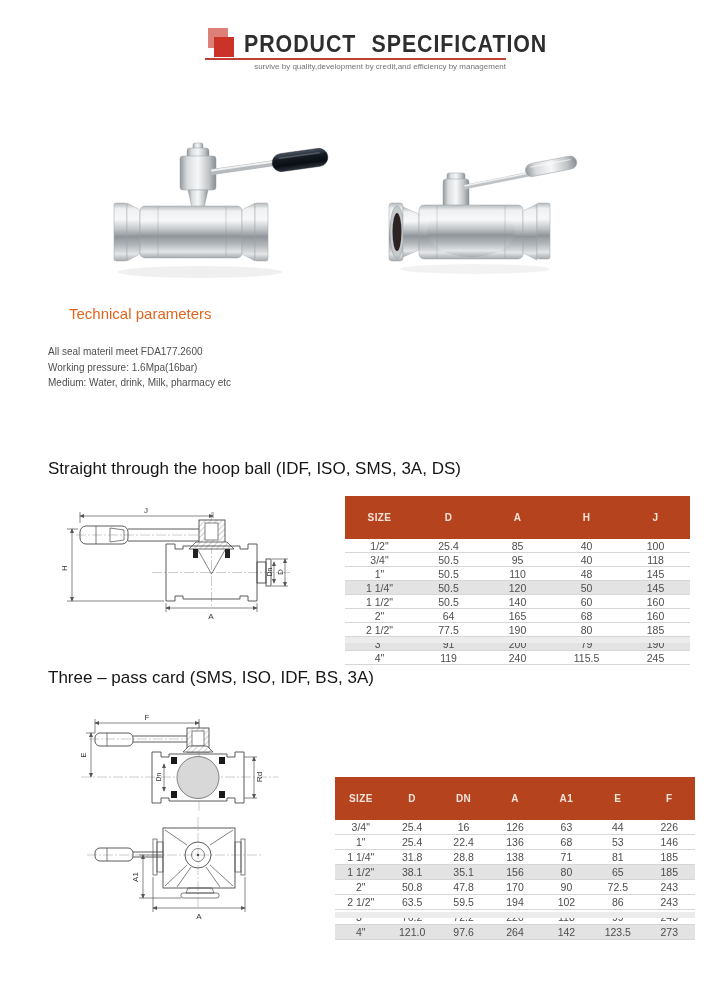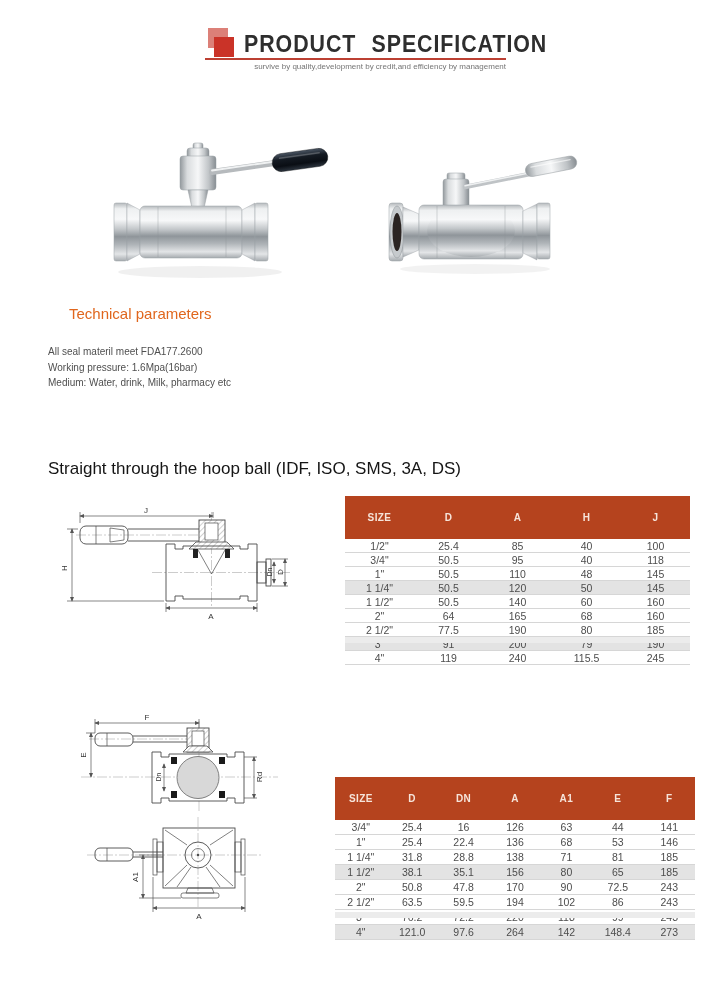--- a/index.html
+++ b/index.html
@@ -286,20 +286,21 @@
           <td>4"</td>
           <td>119</td>
           <td>240</td>
           <td>115.5</td>
           <td>245</td>
         </tr>
       </tbody>
   </table>
   <div class="table-strip" style="left:345px;top:637px;width:345px"></div>
 
+  <div class="section-heading" style="top:668px">Three – pass card (SMS, ISO, IDF, BS, 3A)</div>
 
   <svg class="abs" style="left:73px;top:695px" width="260" height="235" viewBox="0 0 260 235">
     <defs>
       <pattern id="hB" width="4" height="4" patternUnits="userSpaceOnUse" patternTransform="rotate(45)">
         <rect width="4" height="4" fill="#fff"></rect>
         <line x1="0" y1="0" x2="0" y2="4" stroke="#777" stroke-width=".7"></line>
       </pattern>
       <marker id="arB" markerWidth="8" markerHeight="8" refX="6" refY="4" orient="auto-start-reverse">
         <path d="M0,1 L7,4 L0,7 z" fill="#555"></path>
       </marker>
@@ -392,21 +393,21 @@
         </tr>
       </thead>
     <tbody>
         <tr>
           <td>3/4"</td>
           <td>25.4</td>
           <td>16</td>
           <td>126</td>
           <td>63</td>
           <td>44</td>
-          <td>141</td>
+          <td>226</td>
         </tr>
         <tr>
           <td>1"</td>
           <td>25.4</td>
           <td>22.4</td>
           <td>136</td>
           <td>68</td>
           <td>53</td>
           <td>146</td>
         </tr>
@@ -454,20 +455,20 @@
           <td>118</td>
           <td>99</td>
           <td>243</td>
         </tr>
         <tr class="shaded">
           <td>4"</td>
           <td>121.0</td>
           <td>97.6</td>
           <td>264</td>
           <td>142</td>
-          <td>148.4</td>
+          <td>123.5</td>
           <td>273</td>
         </tr>
       </tbody>
   </table>
   <div class="table-strip" style="left:335px;top:912px;width:360px"></div>
 
 </div>
 
 </body></html>

